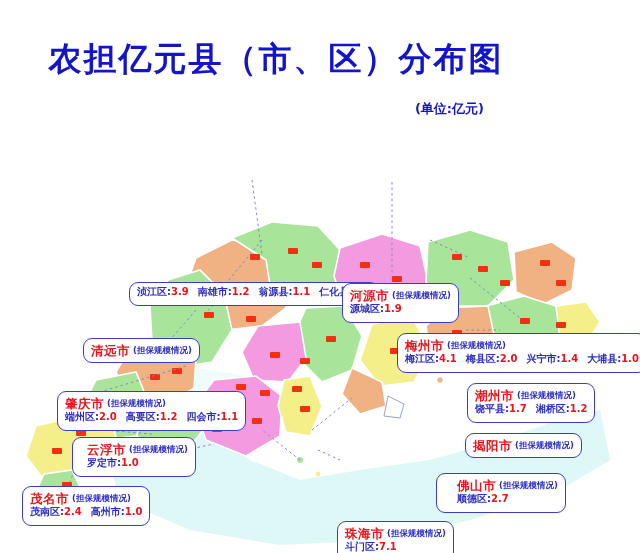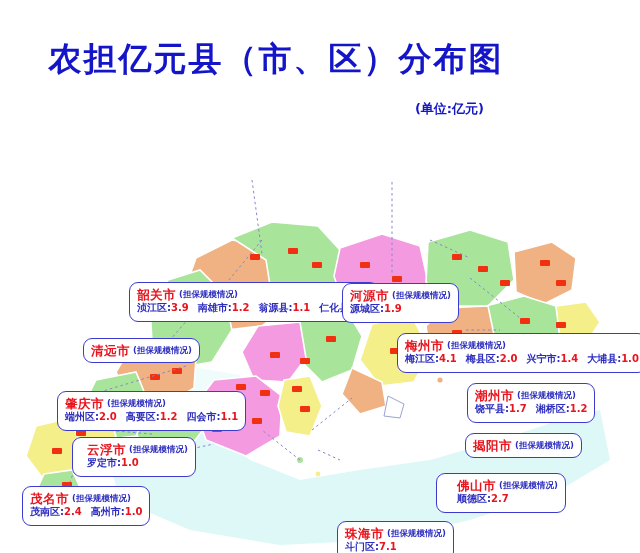--- a/index.html
+++ b/index.html
@@ -170,23 +170,20 @@
         <path d="M152 304 L104 300"></path>
         <path d="M312 300 L352 268"></path>
         <path d="M300 330 L262 300"></path>
         <path d="M318 320 L340 330"></path>
         <path d="M176 322 L214 314"></path>
         <path d="M78 330 L70 352"></path>
       </g>
     </svg>
 
     <div class="callout" style="left:129px;top:152px;">
-      <div class="c-head">
-        <span class="c-city">韶关市</span><span class="c-note">(担保规模情况)</span>
-      </div>
       <div class="c-rows">
         <div class="c-row">
           <span class="kv"><span class="k">浈江区</span><span class="sep">:</span><span class="v">3.9</span></span><span class="kv"><span class="k">南雄市</span><span class="sep">:</span><span class="v">1.2</span></span><span class="kv"><span class="k">翁源县</span><span class="sep">:</span><span class="v">1.1</span></span><span class="kv"><span class="k">仁化县</span><span class="sep">:</span><span class="v">1.0</span></span>
         </div>
       </div>
     </div>
 
     <div class="callout" style="left:342px;top:153px;">
       <div class="c-head">
         <span class="c-city">河源市</span><span class="c-note">(担保规模情况)</span>

